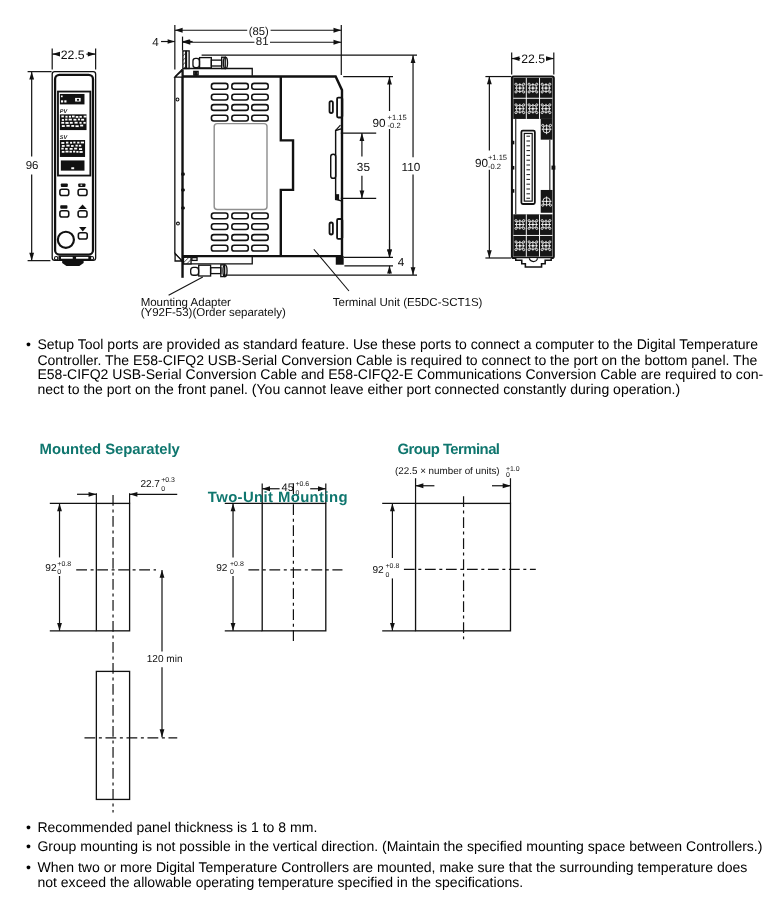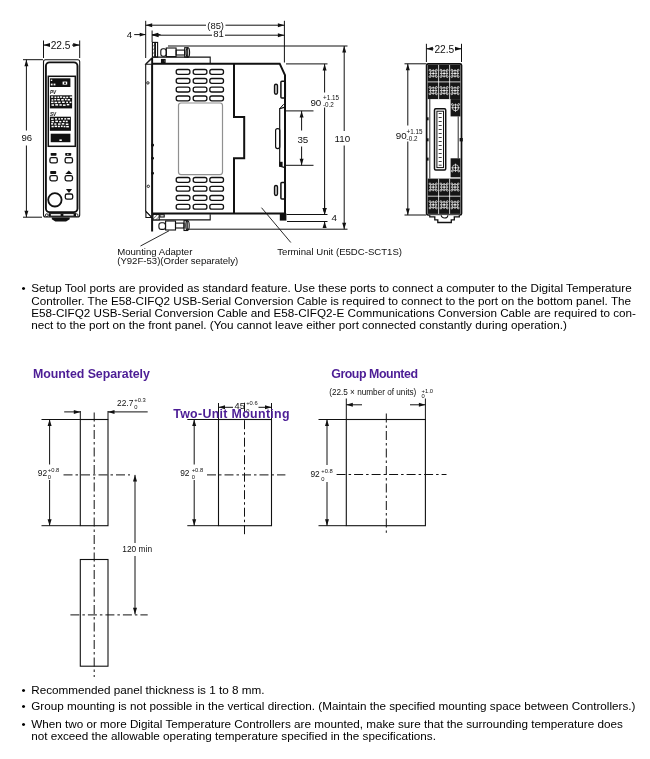--- a/index.html
+++ b/index.html
@@ -1,21 +1,21 @@
 <!DOCTYPE html>
 <html><head>
 <meta charset="utf-8">
 <style>
 html,body{margin:0;padding:0;background:#ffffff;}
 body{width:650px;height:759px;font-family:"Liberation Sans",sans-serif;}
 #page{position:relative;width:650px;height:759px;overflow:hidden;background:#fff;}
 #drawing{position:absolute;top:0;left:0;}
 .t{position:absolute;color:#000;}
 .para{font-size:11.7px;line-height:12.3px;}
-.hd{position:absolute;font-weight:bold;font-size:12.4px;color:#4c1d95;line-height:1;}
+.hd{position:absolute;font-weight:bold;font-size:12.4px;color:#0f766e;line-height:1;}
 </style>
 </head>
 <body>
 <div id="page">
 <svg id="drawing" width="650" height="759" viewBox="0 0 650 759" fill="none" stroke="none">
 <defs>
 <pattern id="hatch" width="2.6" height="2.6" patternUnits="userSpaceOnUse" patternTransform="rotate(45)">
 <rect width="2.6" height="2.6" fill="#fff"></rect>
           <line x1="0" y1="0" x2="0" y2="2.6" stroke="#111" stroke-width="0.9"></line>
 </pattern>
@@ -612,21 +612,21 @@
   <text x="321.3" y="473.2">+0.8</text>
   <text x="321.3" y="480.6">0</text>
   <text x="421.6" y="392.6">+1.0</text>
   <text x="421.6" y="397.6">0</text>
 </g>
 <text x="329.2" y="394.6" font-size="8.2" fill="#111" font-family="Liberation Sans,sans-serif">(22.5 × number of units)</text>
 </svg>
 
 <div class="hd" style="left:33px;top:367.7px;letter-spacing:-0.05px;">Mounted Separately</div>
 <div class="hd" style="left:173.2px;top:367.7px;letter-spacing:0.32px;margin-top:40px;">Two-Unit Mounting</div>
-<div class="hd" style="left:331.2px;top:367.7px;letter-spacing:-0.45px;">Group Mounted</div>
+<div class="hd" style="left:331.2px;top:367.7px;letter-spacing:-0.45px;">Group Terminal</div>
 <div class="t para" style="left:31.2px;top:282.3px;white-space:nowrap;">
 <span style="position:absolute;left:-9.6px;">•</span>
 Setup Tool ports are provided as standard feature. Use these ports to connect a computer to the Digital Temperature<br>
 Controller. The E58-CIFQ2 USB-Serial Conversion Cable is required to connect to the port on the bottom panel. The<br>
 E58-CIFQ2 USB-Serial Conversion Cable and E58-CIFQ2-E Communications Conversion Cable are required to con-<br>
 nect to the port on the front panel. (You cannot leave either port connected constantly during operation.)</div>
 <div class="t para" style="left:31.2px;top:683.6px;white-space:nowrap;">
 <span style="position:absolute;left:-9.6px;">•</span>Recommended panel thickness is 1 to 8 mm.</div>
 <div class="t para" style="left:31.2px;top:700.1px;white-space:nowrap;">
 <span style="position:absolute;left:-9.6px;">•</span>Group mounting is not possible in the vertical direction. (Maintain the specified mounting space between Controllers.)</div>

